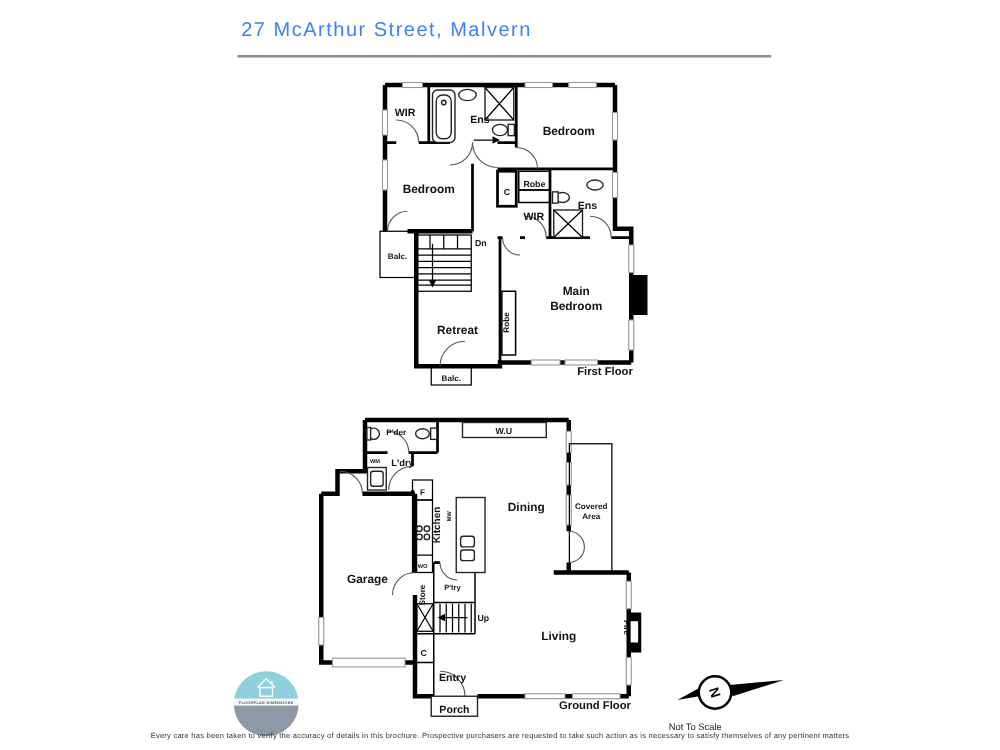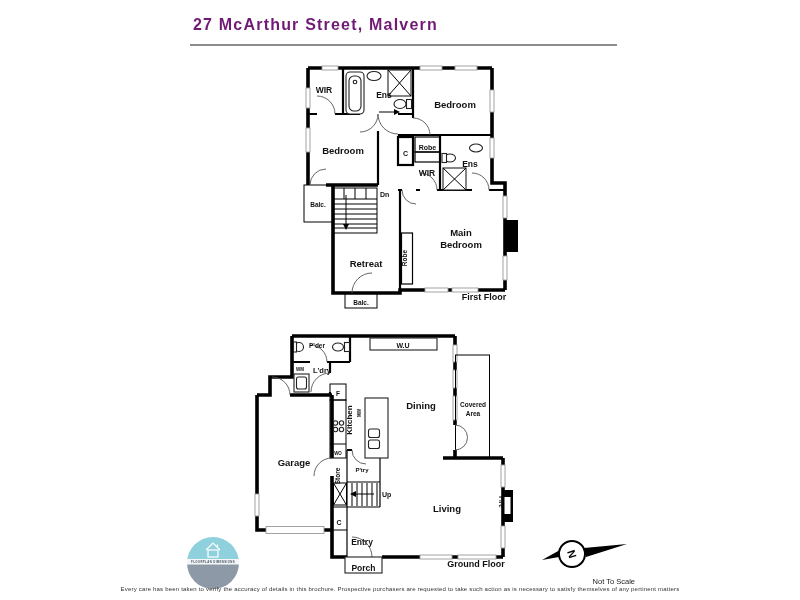--- a/index.html
+++ b/index.html
@@ -1,25 +1,25 @@
 <!DOCTYPE html>
 <html><head>
 <meta charset="utf-8">
 <style>
   html,body{margin:0;padding:0;background:#fff;}
   .page{position:relative;width:800px;height:600px;background:#ffffff;
         font-family:"Liberation Sans",sans-serif;overflow:hidden;}
-  .title{position:absolute;left:193px;top:16px;font-size:16px;font-weight:bold;
-         letter-spacing:1.2px;color:#701a75;white-space:nowrap;}
+  .title{position:absolute;left:193px;top:16px;font-size:16px;font-weight:normal;
+         letter-spacing:1.2px;color:#3b82f6;white-space:nowrap;}
   .rule{position:absolute;left:190px;top:44px;width:427px;height:2px;background:#8c8c8c;}
   .plan{position:absolute;}
   .plan text{font-family:"Liberation Sans",sans-serif;font-weight:bold;fill:#111;}
   .disclaimer{position:absolute;left:0;right:0;top:586px;text-align:center;
               font-size:6px;color:#333;letter-spacing:.2px;}
-  .nts{position:absolute;left:535px;top:577px;width:100px;text-align:right;
+  .nts{position:absolute;left:535px;top:577px;width:100px;text-align:left;
        font-size:7.5px;color:#222;}
   .wall{stroke:#000;fill:none;}
   .w4{stroke-width:3.6;} .w2{stroke-width:2.2;} .w1{stroke-width:1.2;}
   .thin{stroke:#000;stroke-width:1;fill:none;}
   .arc{stroke:#555;stroke-width:.9;fill:none;}
   .win{fill:#fff;stroke:#999;stroke-width:.9;}
   .fix{stroke:#222;stroke-width:1.1;fill:#fff;}
 </style>
 </head>
 <body>

